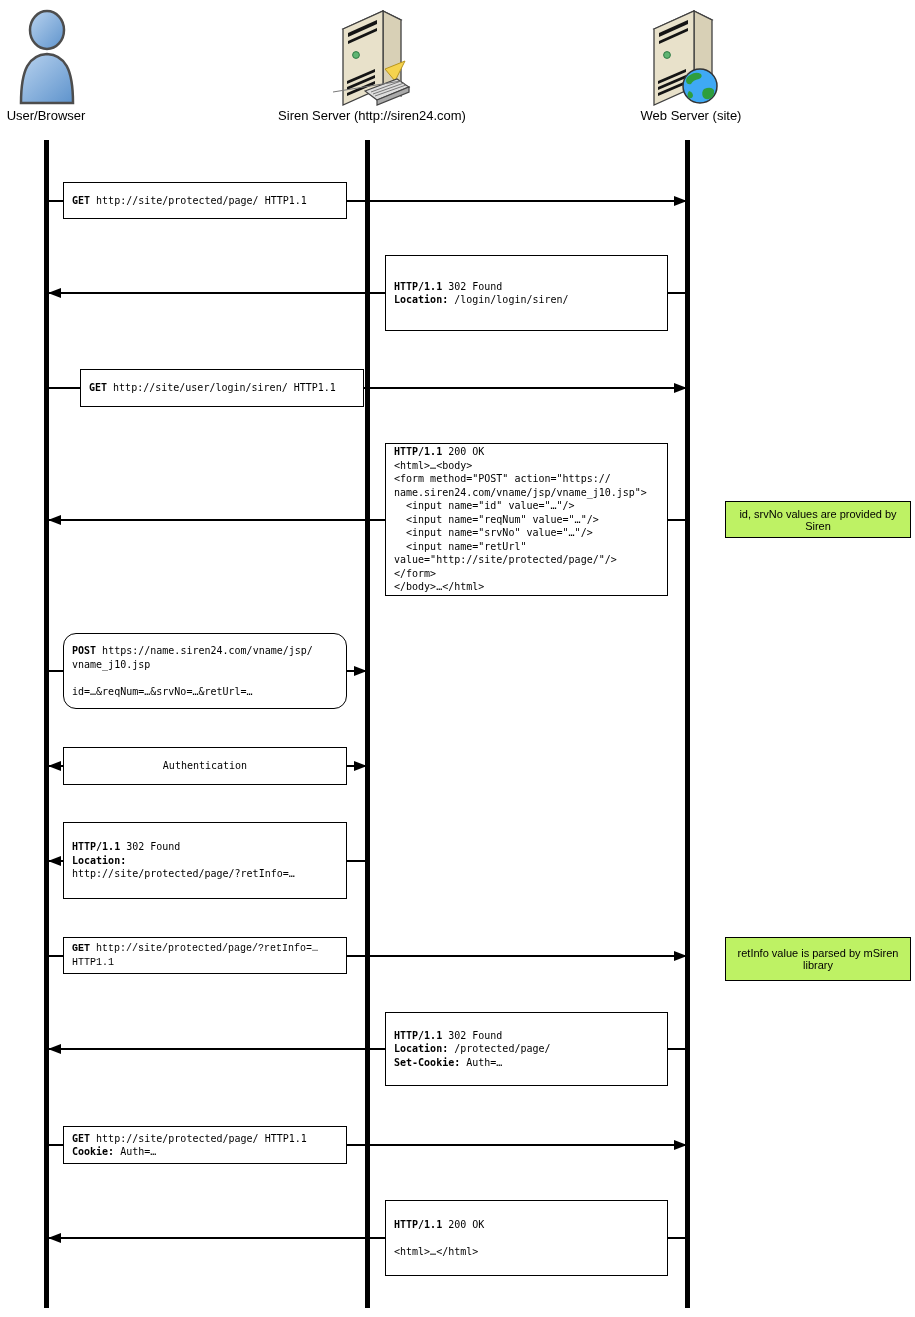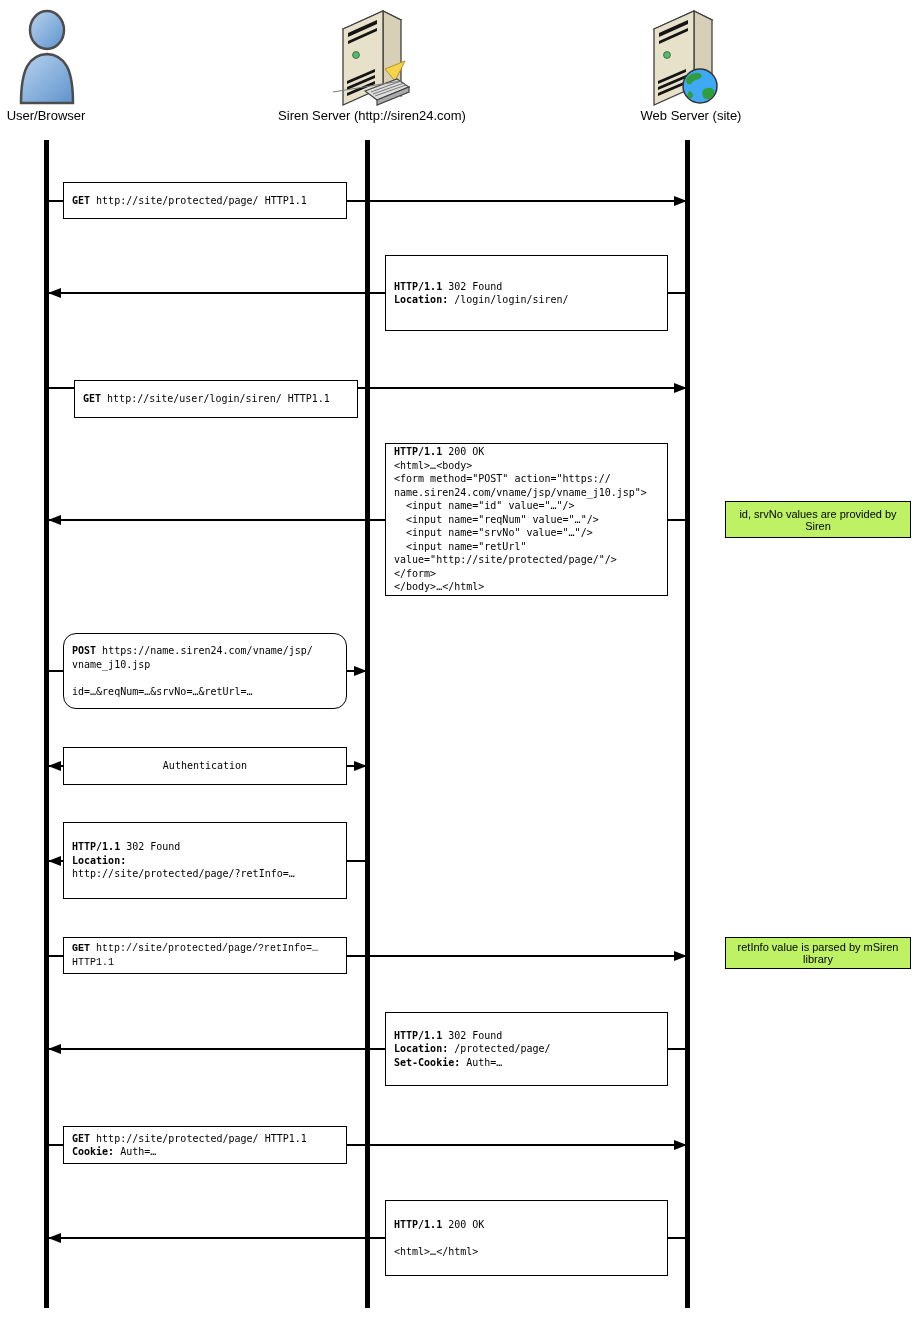--- a/index.html
+++ b/index.html
@@ -100,21 +100,21 @@
         <div class="msg-line"><b>GET</b><span> http://site/protected/page/ HTTP1.1</span></div>
       </div>
       <div class="arrow-line" style="left: 46px; top: 292px; width: 641px;"></div>
       <div class="arrow-head left" style="left: 48px; top: 288px;"></div>
       <div class="msg-box" style="left: 385px; top: 255px; width: 283px; height: 76px;">
         <div class="msg-line"><b>HTTP/1.1</b><span> 302 Found</span></div>
         <div class="msg-line"><b>Location:</b><span> /login/login/siren/</span></div>
       </div>
       <div class="arrow-line" style="left: 46px; top: 387px; width: 641px;"></div>
       <div class="arrow-head right" style="left: 674px; top: 383px;"></div>
-      <div class="msg-box" style="left: 74px; top: 369px; width: 284px; height: 38px; margin-top: 11px;">
+      <div class="msg-box" style="left: 80px; top: 369px; width: 284px; height: 38px;">
         <div class="msg-line"><b>GET</b><span> http://site/user/login/siren/ HTTP1.1</span></div>
       </div>
       <div class="arrow-line" style="left: 46px; top: 518.5px; width: 641px;"></div>
       <div class="arrow-head left" style="left: 48px; top: 514.5px;"></div>
       <div class="msg-box" style="left: 385px; top: 443px; width: 283px; height: 153px;">
         <div class="msg-line"><b>HTTP/1.1</b><span> 200 OK</span></div>
         <div class="msg-line"><span>&lt;html&gt;…&lt;body&gt;</span></div>
         <div class="msg-line"><span>&lt;form method="POST" action="https://</span></div>
         <div class="msg-line"><span>name.siren24.com/vname/jsp/vname_j10.jsp"&gt;</span></div>
         <div class="msg-line"><span>  &lt;input name="id" value="…"/&gt;</span></div>
@@ -166,16 +166,16 @@
         <div class="msg-line"><b>Cookie:</b><span> Auth=…</span></div>
       </div>
       <div class="arrow-line" style="left: 46px; top: 1237px; width: 641px;"></div>
       <div class="arrow-head left" style="left: 48px; top: 1233px;"></div>
       <div class="msg-box" style="left: 385px; top: 1200px; width: 283px; height: 76px;">
         <div class="msg-line"><b>HTTP/1.1</b><span> 200 OK</span></div>
         <div class="msg-line">&nbsp;</div>
         <div class="msg-line"><span>&lt;html&gt;…&lt;/html&gt;</span></div>
       </div>
       <div class="annotation" style="left: 725px; top: 501px; width: 186px; height: 37px;">id, srvNo values are provided by Siren</div>
-      <div class="annotation" style="left: 725px; top: 937px; width: 186px; height: 32px;">retInfo value is parsed by mSiren library</div>
+      <div class="annotation" style="left: 725px; top: 937px; width: 186px; height: 44px;">retInfo value is parsed by mSiren library</div>
     </div>
 
 </div>
 
 </body></html>

